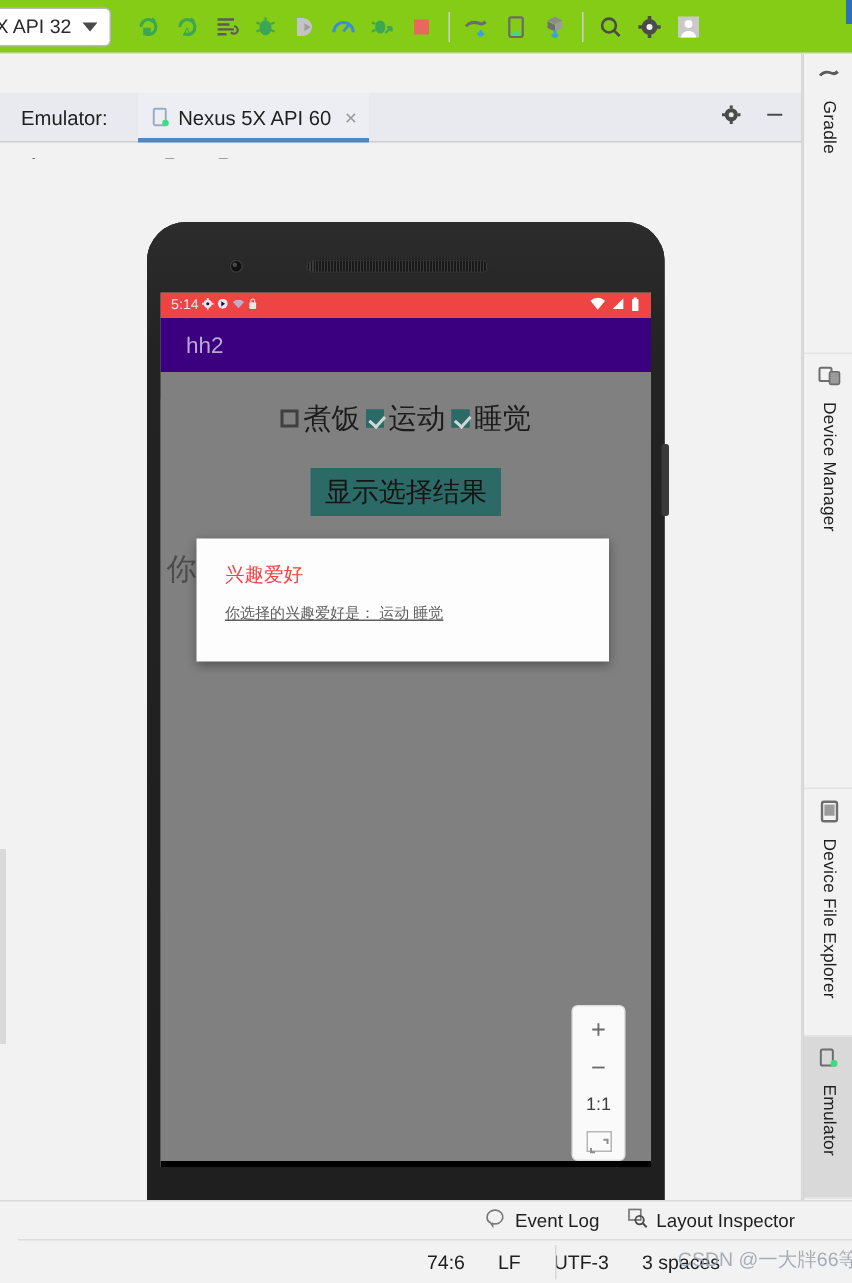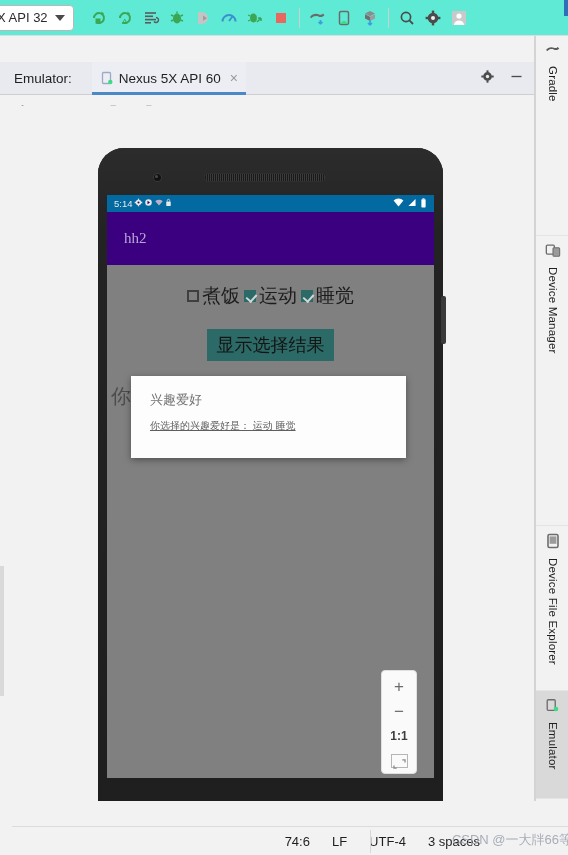--- a/index.html
+++ b/index.html
@@ -7,21 +7,21 @@
     width: 568px; height: 855px;
     font-family: "Liberation Sans", sans-serif;
     background: #f2f2f2;
     overflow: hidden;
   }
   #root { position: relative; width: 568px; height: 855px; background:#f2f2f2; }
 
   
   .ide-toolbar{
     position:absolute; left:0; top:0; width:568px; height:36px;
-    background:#5eead4; border-bottom:1px solid #dcdcdc;
+    background:#84cc16; border-bottom:1px solid #dcdcdc;
     display:flex; align-items:center;
   }
   .device-combo{
     height:26px; margin-left:-10px; padding:0 8px 0 6px;
     background:#fff; border:1px solid #b8b8b8; border-radius:4px;
     display:flex; align-items:center; gap:7px;
     font-size:13px; color:#2b2b2b; white-space:nowrap;
   }
   .caret-dn{
     width:0;height:0;border-left:5px solid transparent;border-right:5px solid transparent;
@@ -91,27 +91,27 @@
     position:absolute; right:-3px; top:148px; width:5px; height:48px;
     background:#3a3a3a; border-radius:2px;
   }
 
   
   .screen{
     position:absolute; left:9px; top:47px; width:327px; height:583px;
     background:#808080; overflow:hidden;
   }
   .statusbar{
-    height:17px; background:#0369a1; display:flex; align-items:center;
+    height:17px; background:#ef4444; display:flex; align-items:center;
     padding:0 7px; gap:1px; color:#e8e8e8; font-size:9px;
   }
   .sb-time{ font-size:9.5px; letter-spacing:0; }
   .sb-right{ margin-left:auto; display:flex; align-items:center; gap:3px;}
   .appbar{
-    height:53px; background:#3a0080; display:flex; align-items:center; padding-left:17px;font-family:Liberation Serif, serif;
+    height:36px; background:#3a0080; display:flex; align-items:center; padding-left:17px;
   }
   .appbar-title{ color:#b9a8d6; font-size:15px; }
   .content{ position:relative; background:#808080; height:527px; }
   .prompt-1{
     color:#4c4c4c; font-size:20px; padding:12px 0 0 4px; letter-spacing:0.5px;
   }
   .cb-row{
     display:flex; align-items:center; justify-content:center; gap:4px;
     margin-top:18px;
   }
@@ -132,39 +132,39 @@
     display:block; margin:20px auto 0; width:127px; height:32px;
     background:#2b6a66; color:#141414; font-size:18px; border:0;
     font-family:"Liberation Sans", sans-serif; cursor:pointer;
     line-height:32px; text-align:center;
   }
   .prompt-2{ color:#4c4c4c; font-size:20px; padding:22px 0 0 4px; }
   .dialog{
     position:absolute; left:24px; top:93px; width:275px; height:82px;
     background:#fdfdfd; box-shadow:0 2px 7px rgba(0,0,0,.38);
   }
-  .dialog-title{ font-size:13px; color:#737373; padding:15px 0 0 19px; }
+  .dialog-title{ font-size:13px; color:#ef4444; padding:15px 0 0 19px; }
   .dialog-msg{ font-size:10px; color:#5f5f5f; padding:10px 0 0 19px;text-decoration:underline; }
   .navbar-bottom{
     position:absolute; left:0; bottom:0; width:327px; height:19px; background:#000;
   }
   .nav-pill{
     position:absolute; left:50%; transform:translateX(-50%); top:7px;
     width:54px; height:2px; background:#f0f0f0; border-radius:2px;
   }
 
   
   .zoom-panel{
     position:absolute; left:381px; top:564px; width:36px; height:104px;
     background:#fafafa; border:1px solid #e0e0e0; border-radius:4px;
     display:flex; flex-direction:column; align-items:center; padding-top:4px; gap:1px;
   }
   .zbtn{ width:34px; height:24px; display:flex; align-items:center; justify-content:center;
     color:#6b6b6b; font-size:17px; }
-  .zbtn.small{ font-size:12px; font-weight:bold; color:#3d3d3d; }
+  .zbtn.small{ font-size:12px; font-weight:normal; color:#3d3d3d; }
   .fit-icon{ width:17px; height:14px; border:1px solid #b5b5b5; position:relative; }
 
   
   .right-strip{
     position:absolute; right:0; top:36px; width:33px; height:765px;
     background:#f2f2f2; border-left:1px solid #d4d4d4;
   }
   .vtool{
     position:relative; width:33px; display:flex; flex-direction:column; align-items:center;
     padding:7px 0 9px; gap:5px; border-bottom:1px solid #e4e4e4;
@@ -585,26 +585,46 @@
       <span>
         <svg width="16" height="15" viewBox="0 0 18 16">
             <rect x="2.5" y="1.5" width="9" height="12" rx="1.2" stroke="#6d6d6d" stroke-width="1.5" fill="none"></rect>
             <circle cx="12.4" cy="12" r="2.6" fill="#3ddc84"></circle>
           </svg>
       </span>
       <span class="vtext">Emulator</span>
     </div>
   </div>
 
+  <div class="bottom-bar">
+    <div class="bb-item">
+      <span>
+        <svg width="14" height="14" viewBox="0 0 16 16">
+            <path d="M2 7.2a6 5.2 0 1 1 4.2 5V14l-1.6-2.3A5.3 4.8 0 0 1 2 7.2z" stroke="#7a7a7a" stroke-width="1.3" fill="none"></path>
+          </svg>
+      </span>
+      <span>Event Log</span>
+    </div>
+    <div class="bb-item">
+      <span>
+        <svg width="14" height="14" viewBox="0 0 16 16">
+            <rect x="1.5" y="1.5" width="9" height="8" stroke="#7a7a7a" stroke-width="1.3" fill="none"></rect>
+            <circle cx="9.6" cy="9.6" r="3.2" stroke="#4b4b4b" stroke-width="1.4" fill="none"></circle>
+            <line x1="12" y1="12" x2="15" y2="15" stroke="#4b4b4b" stroke-width="1.5"></line>
+          </svg>
+      </span>
+      <span>Layout Inspector</span>
+    </div>
+  </div>
 
   <div class="status-bar">
     <div class="sb-divider"></div>
     <span>74:6</span>
     <span>LF</span>
-    <span>UTF-4</span>
+    <span>UTF-3</span>
     <span>3 spaces</span>
     <span style="width:60px;"></span>
     <div class="watermark">
       <span>CSDN @一大牉66等</span>
     </div>
   </div>
 
 </div>
 
 </body></html>

